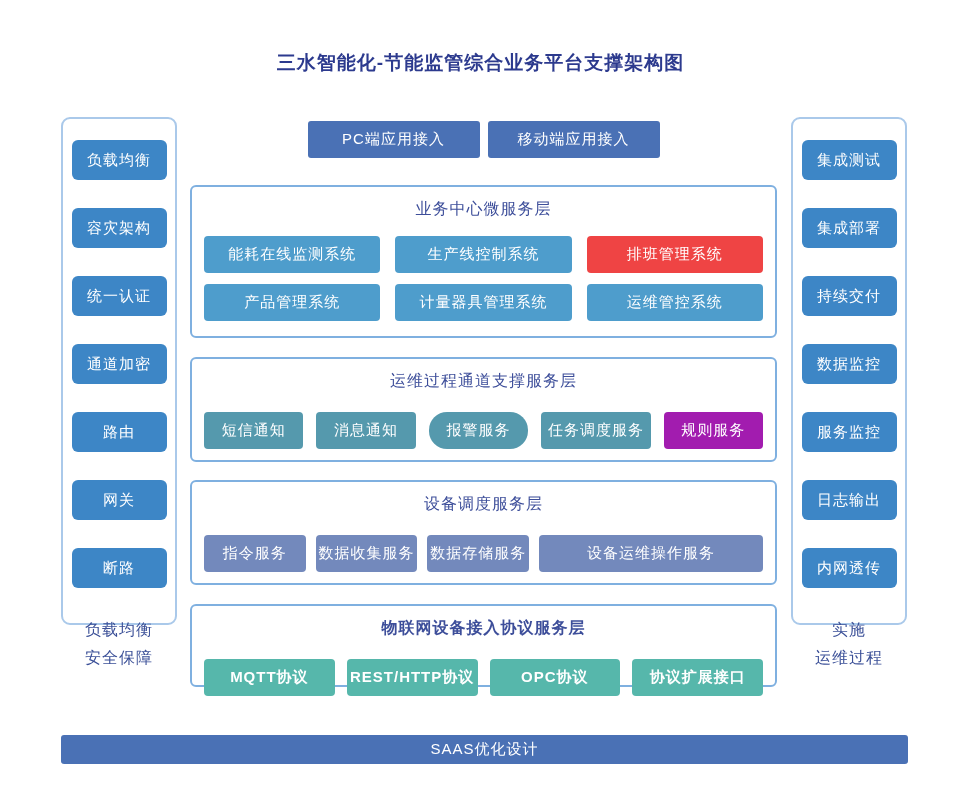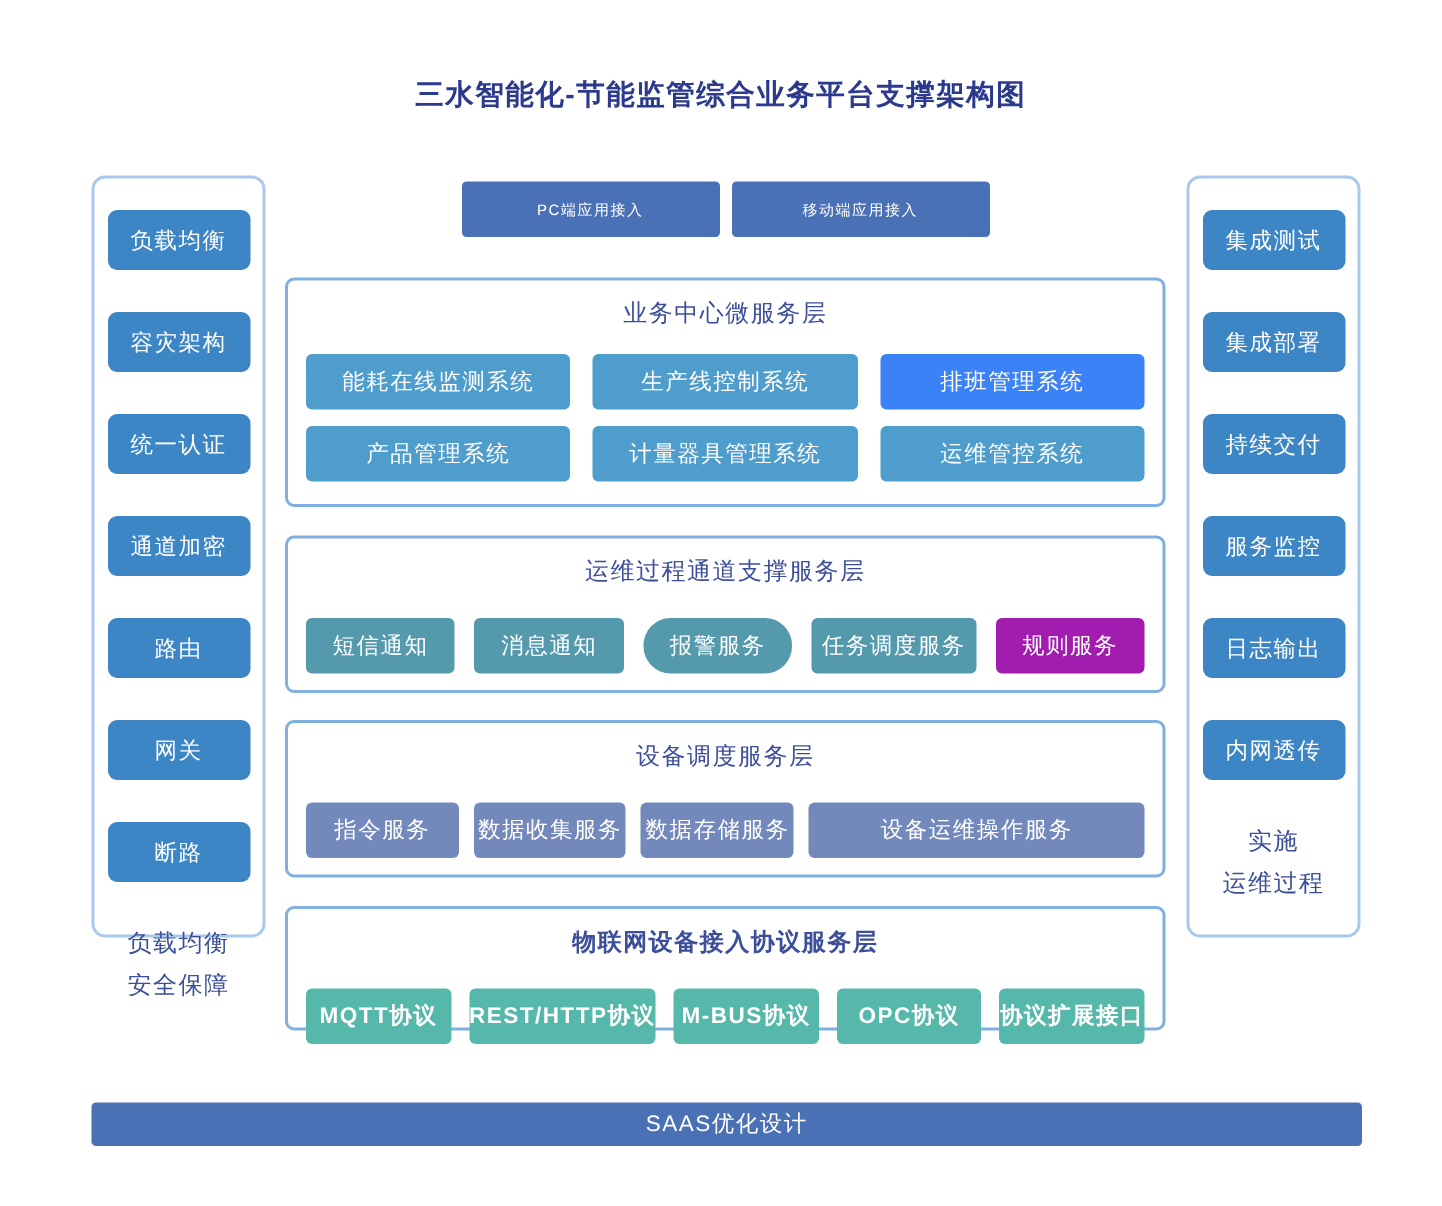--- a/index.html
+++ b/index.html
@@ -63,21 +63,21 @@
     display: flex;
     justify-content: center;
     gap: 8px;
   }
   .top-btn {
     width: 172px;
     height: 37px;
     background: #4a71b5;
     border-radius: 3px;
     color: #ffffff;
-    font-size: 10px;
+    font-size: 15px;
     display: flex;
     align-items: center;
     justify-content: center;
     letter-spacing: 1px;
   }
   
   .section {
     position: absolute;
     left: 190px;
     width: 587px;
@@ -166,21 +166,21 @@
     <div class="top-btn">PC端应用接入</div>
     <div class="top-btn">移动端应用接入</div>
   </div>
 
   <div>
       <div class="section section-0">
         <div class="section-header">业务中心微服务层</div>
         <div class="section-row">
           <div class="service-box" style="background: rgb(78, 157, 204);">能耗在线监测系统</div>
           <div class="service-box" style="background: rgb(78, 157, 204);">生产线控制系统</div>
-          <div class="service-box" style="background: #3b82f6;">排班管理系统</div>
+          <div class="service-box" style="background: #ef4444;">排班管理系统</div>
         </div>
         <div class="section-row">
           <div class="service-box" style="background: rgb(78, 157, 204);">产品管理系统</div>
           <div class="service-box" style="background: rgb(78, 157, 204);">计量器具管理系统</div>
           <div class="service-box" style="background: rgb(78, 157, 204);">运维管控系统</div>
         </div>
       </div>
       <div class="section section-1">
         <div class="section-header">运维过程通道支撑服务层</div>
         <div class="section-row">
@@ -198,32 +198,32 @@
           <div class="service-box" style="background: rgb(115, 137, 188);">数据收集服务</div>
           <div class="service-box" style="background: rgb(115, 137, 188);">数据存储服务</div>
           <div class="service-box" style="background: rgb(115, 137, 188);">设备运维操作服务</div>
         </div>
       </div>
       <div class="section section-3">
         <div class="section-header">物联网设备接入协议服务层</div>
         <div class="section-row">
           <div class="service-box" style="background: rgb(86, 183, 171);">MQTT协议</div>
           <div class="service-box" style="background: rgb(86, 183, 171);">REST/HTTP协议</div>
-          <div class="service-box" style="background: rgb(86, 183, 171);">M-BUS协议</div>
           <div class="service-box" style="background: rgb(86, 183, 171);">OPC协议</div>
           <div class="service-box" style="background: rgb(86, 183, 171);">协议扩展接口</div>
         </div>
       </div>
     </div>
 
   <div class="side-panel right-panel">
     <div>
         <div class="side-item">集成测试</div>
         <div class="side-item">集成部署</div>
         <div class="side-item">持续交付</div>
+        <div class="side-item">数据监控</div>
         <div class="side-item">服务监控</div>
         <div class="side-item">日志输出</div>
         <div class="side-item">内网透传</div>
       </div>
     <div class="side-footer">
       <div>实施</div>
       <div>运维过程</div>
     </div>
   </div>
 

